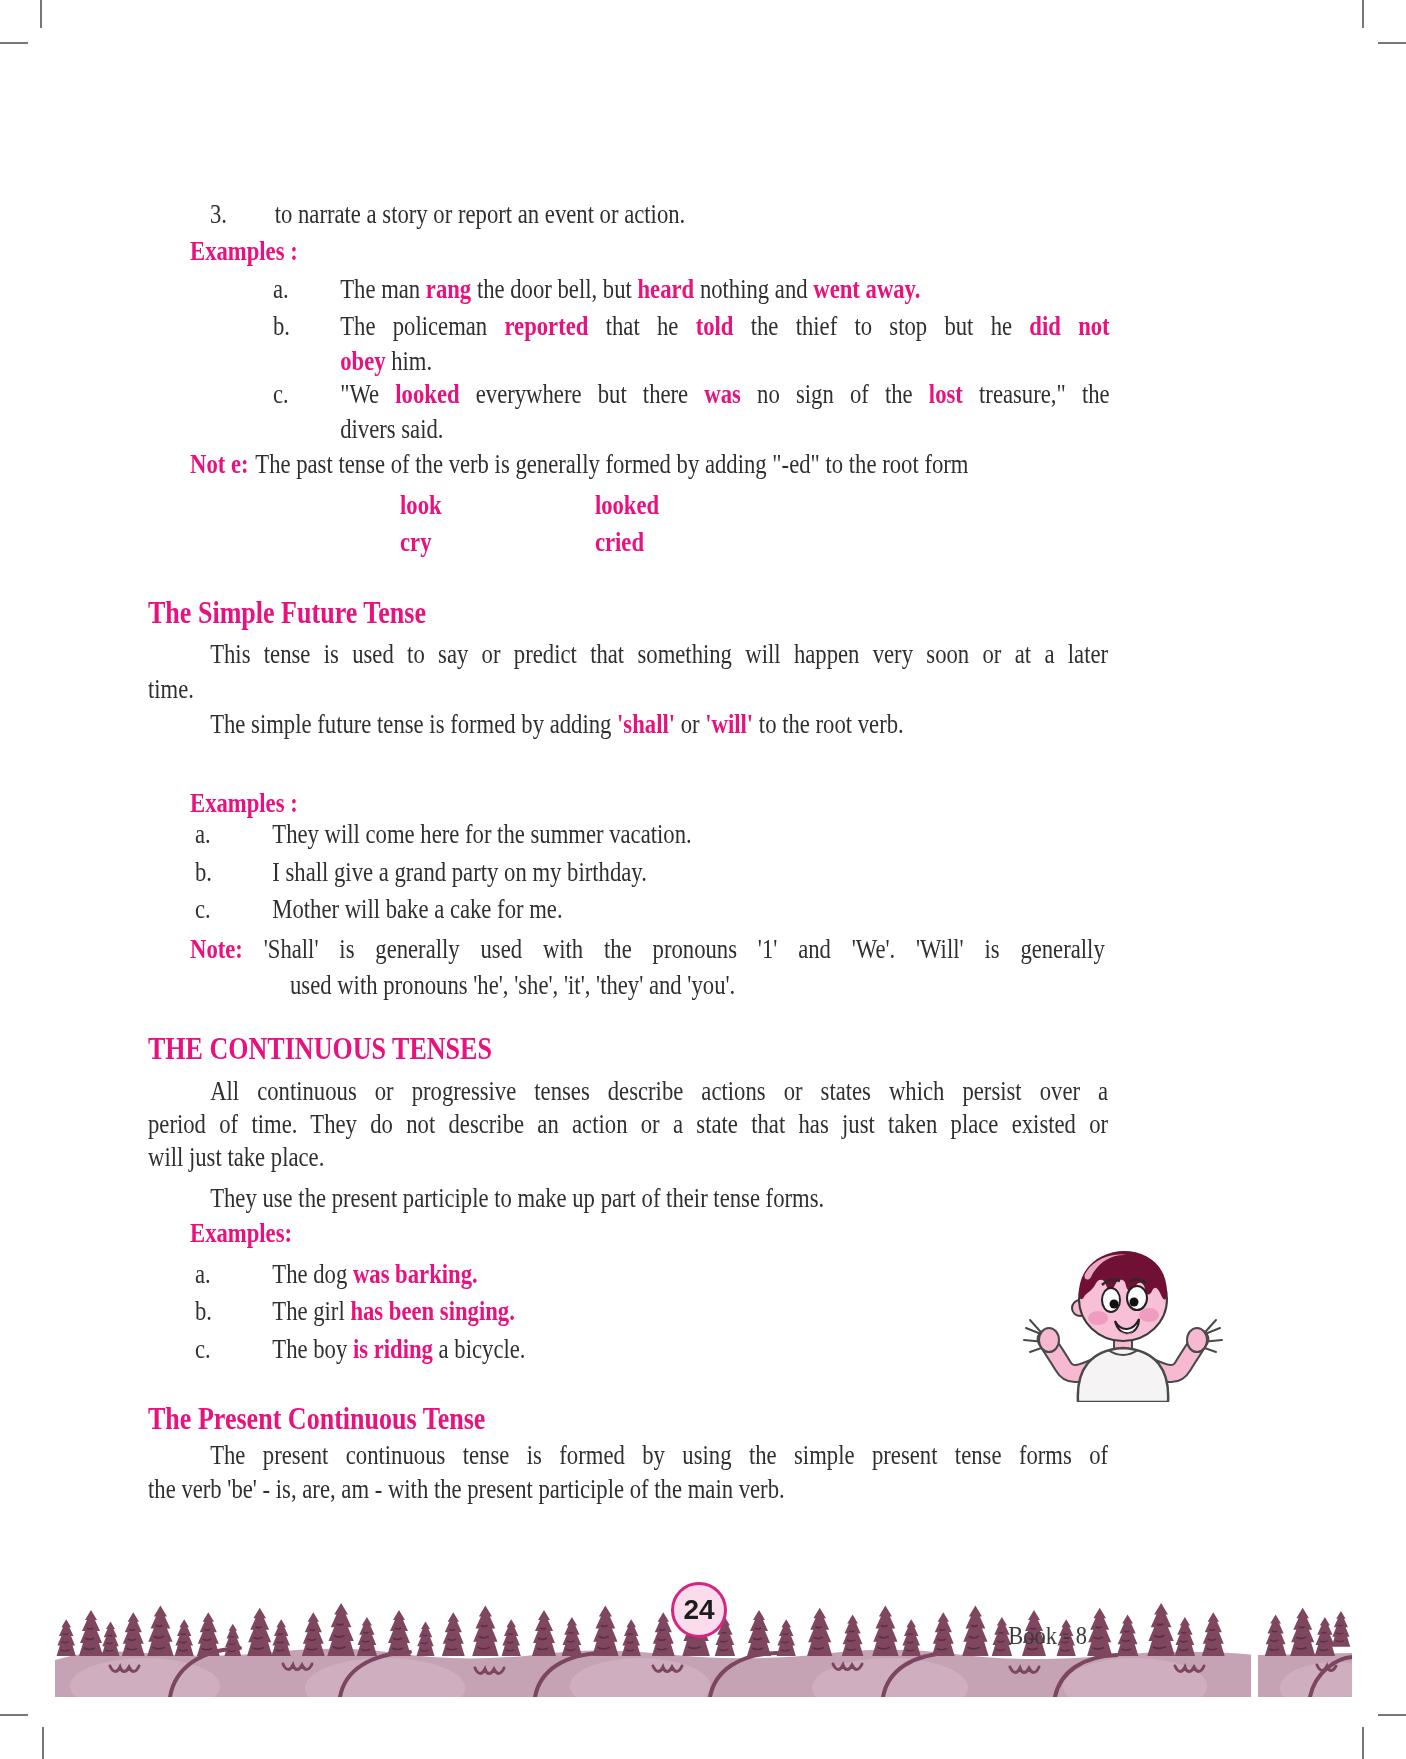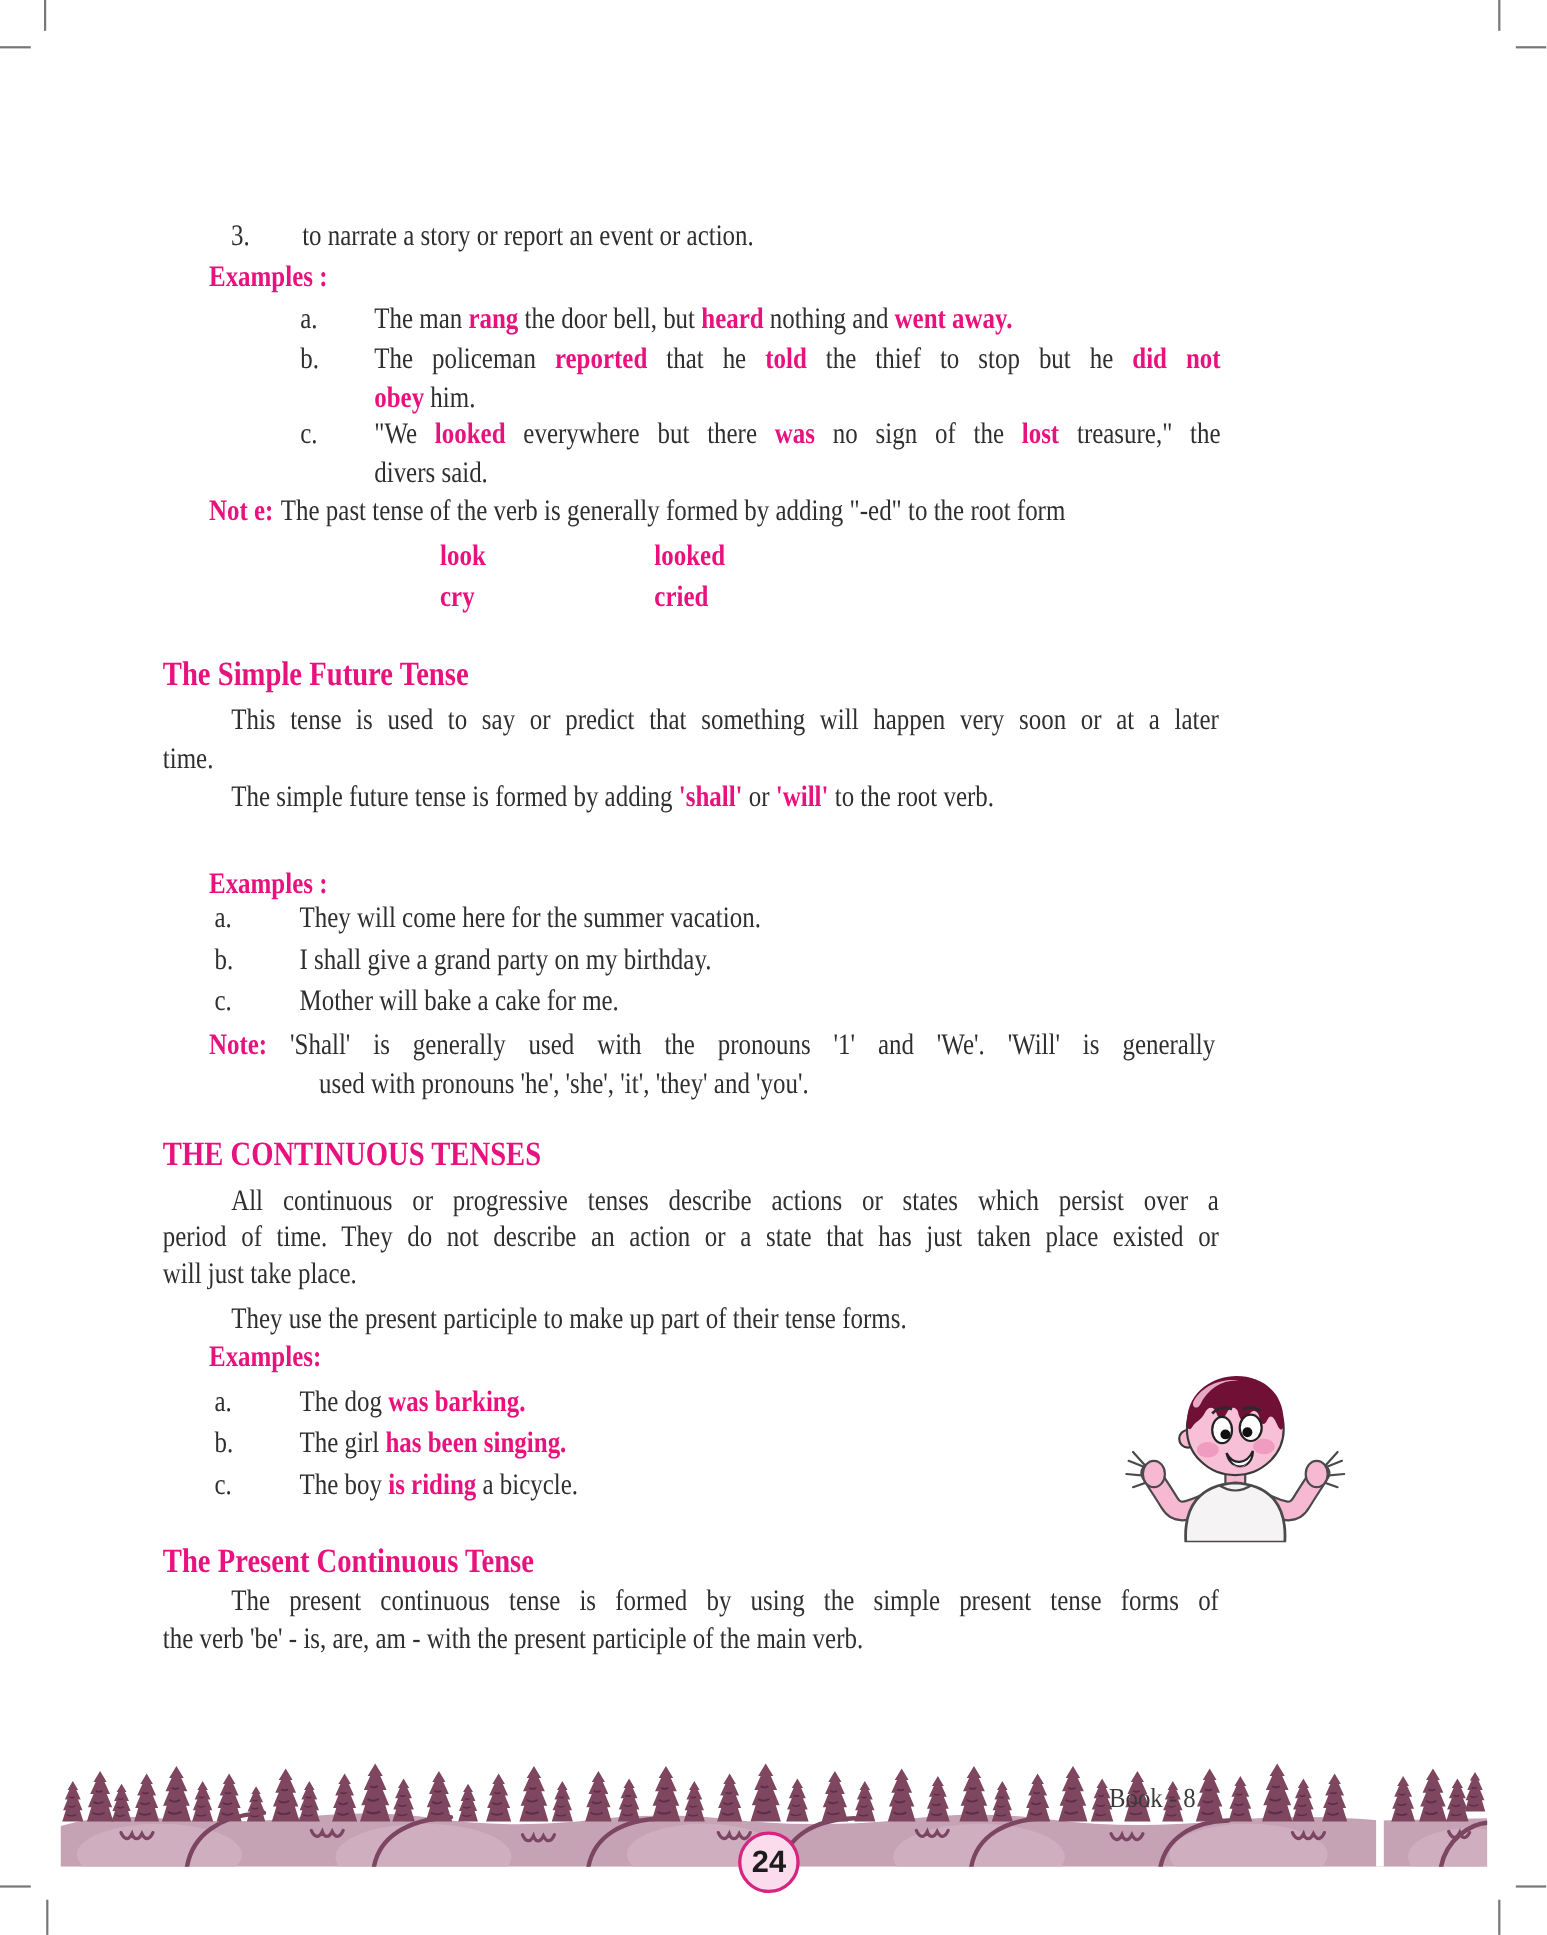--- a/index.html
+++ b/index.html
@@ -21,21 +21,21 @@
   .row{display:flex;align-items:flex-start;}
   .mk{flex:0 0 auto;}
   .ln{min-height:1em;}
   .jl{text-align:justify;text-align-last:justify;word-spacing:-1.5px;}
   .indent1{padding-left:74px;}
   .hang{padding-left:119px;}
   .vrow{display:flex;}
   .vcol1{flex:0 0 232px;}
   .crop{position:absolute;background:#777;}
   .badge{
-    position:absolute;left:671px;top:1665px;width:56px;height:56px;border-radius:50%;
+    position:absolute;left:671px;top:1582px;width:56px;height:56px;border-radius:50%;
     background:#fbdcec;border:3px solid #d62580;box-sizing:border-box;
     display:flex;align-items:center;justify-content:center;z-index:5;
     font-family:"Liberation Sans","DejaVu Sans",sans-serif;font-weight:bold;font-size:28px;color:#1c1c1c;
   }
   .booklabel{
     position:absolute;left:925px;top:1622px;width:180px;text-align:right;
     font-size:25px;color:#3b3b3b;transform:scaleX(0.9);transform-origin:0 0;
   }
   svg{display:block;}
   .absimg{position:absolute;}

